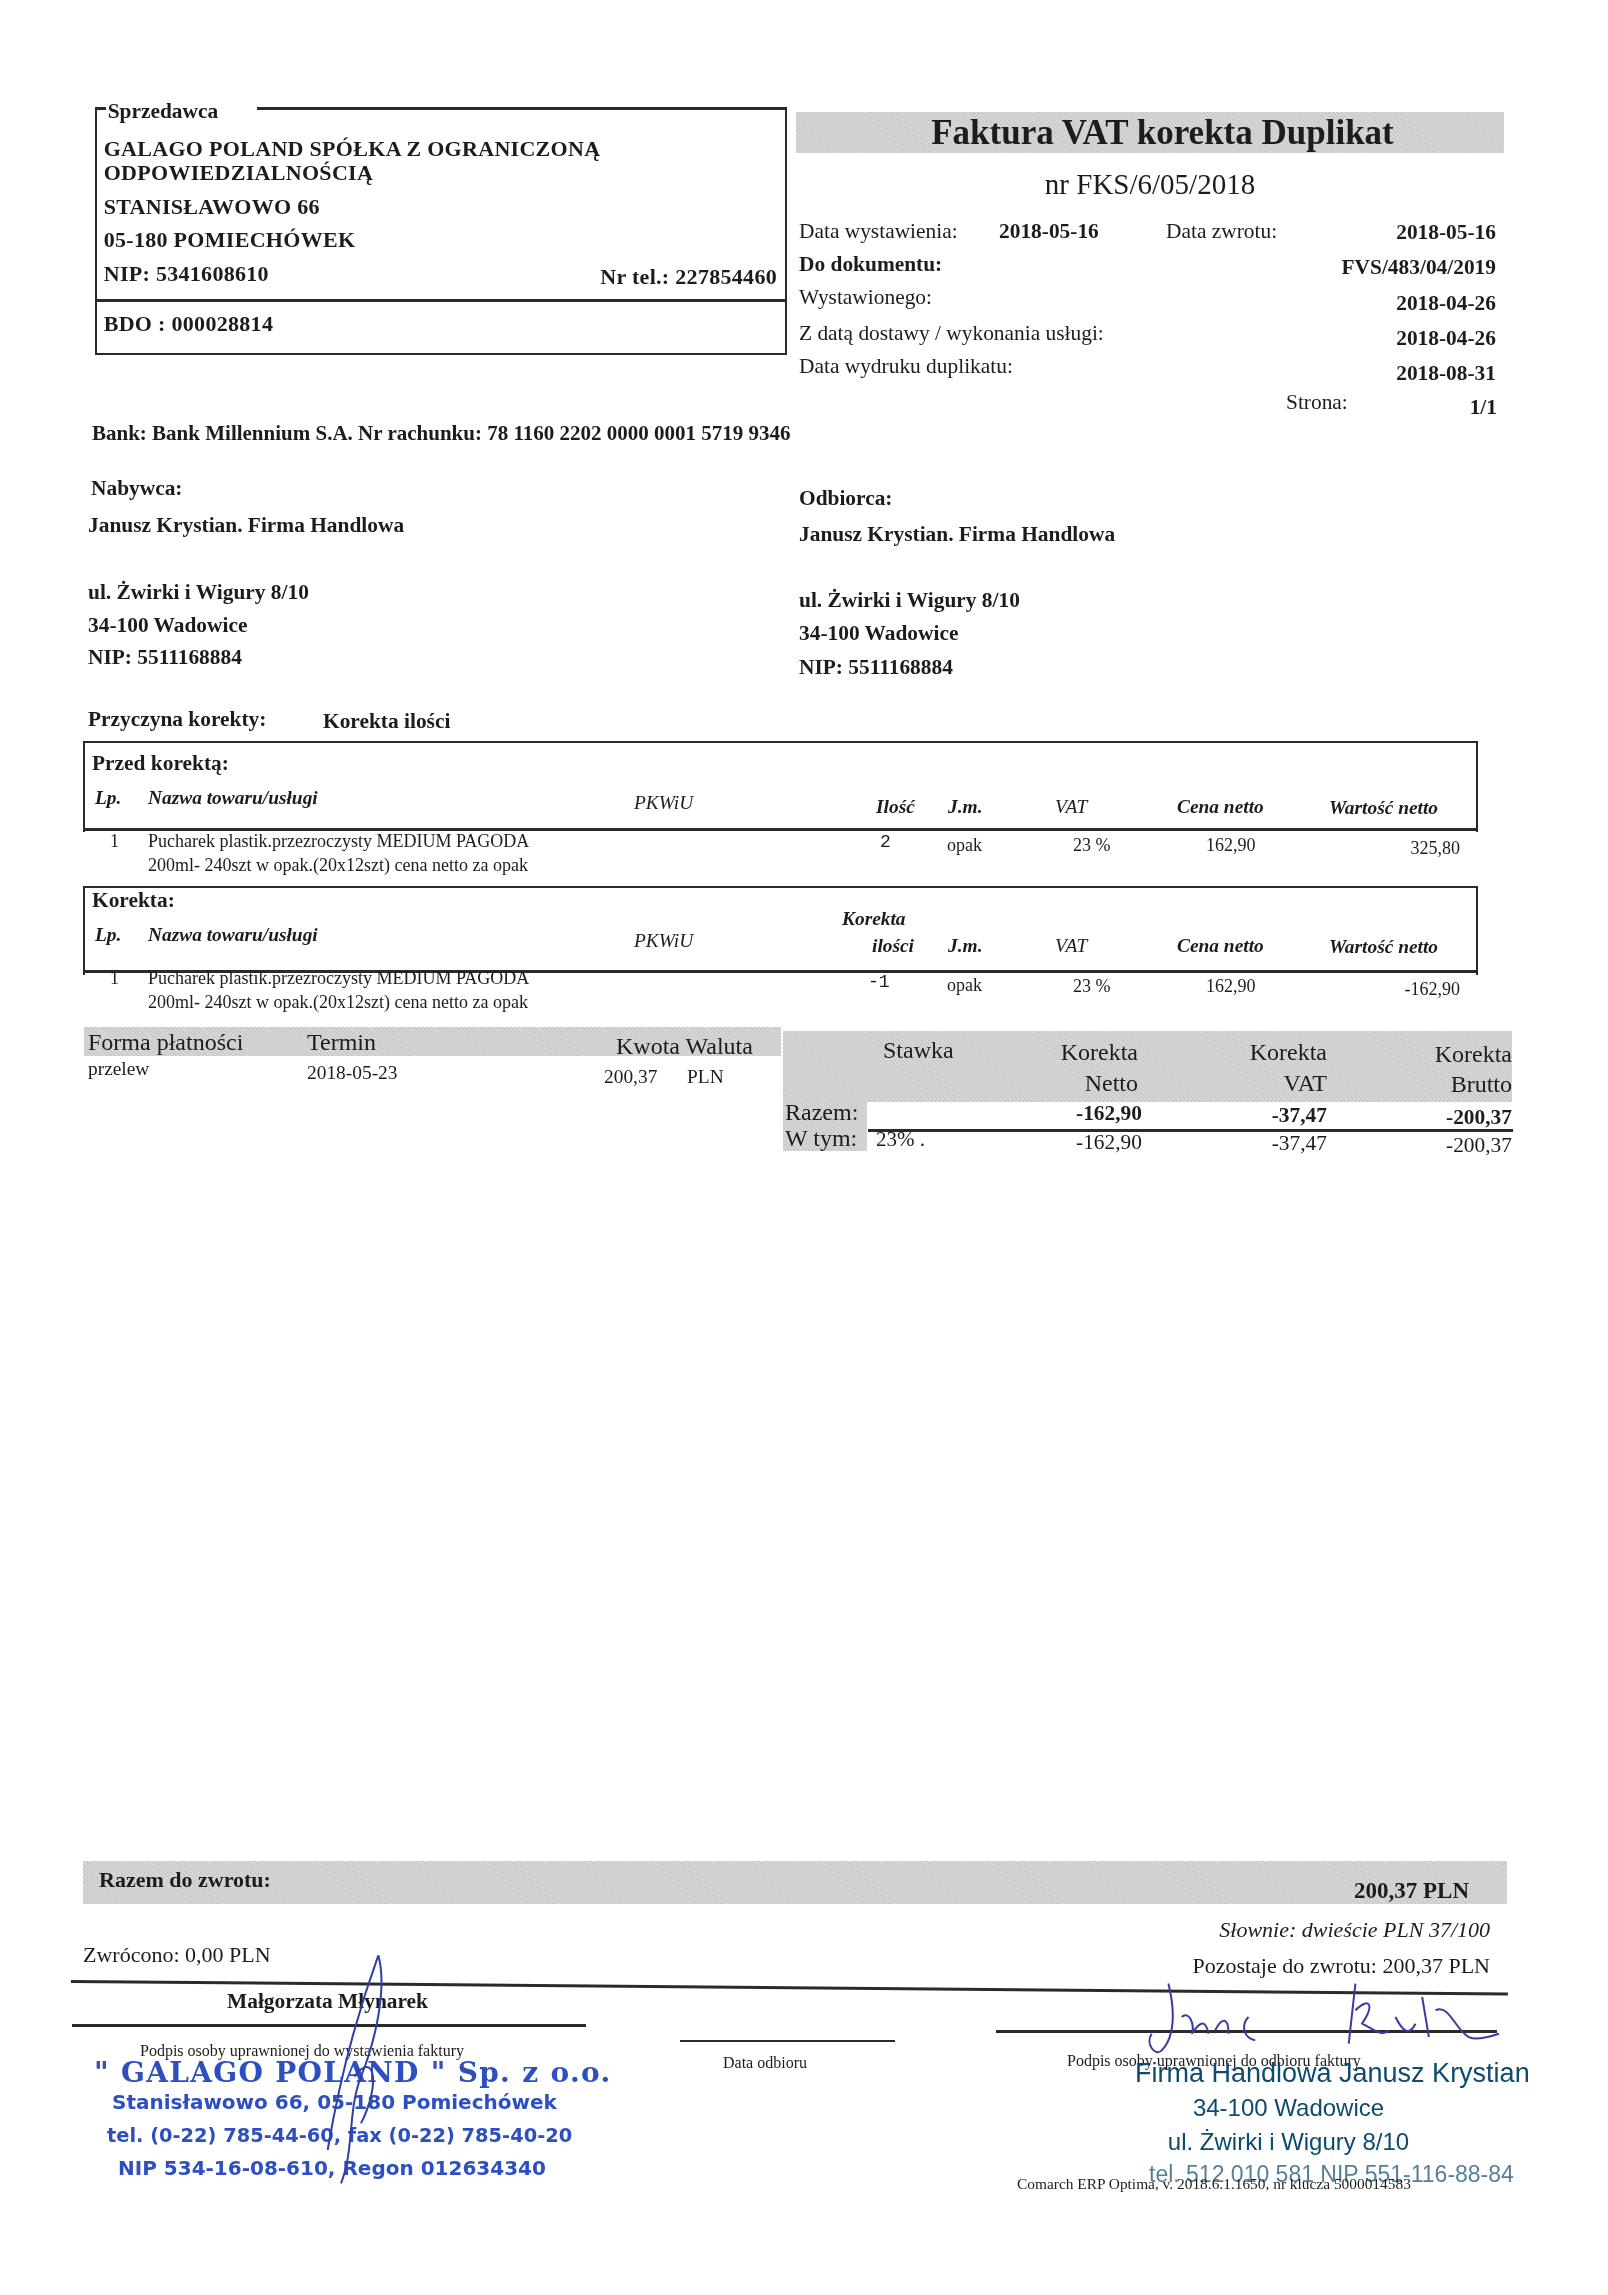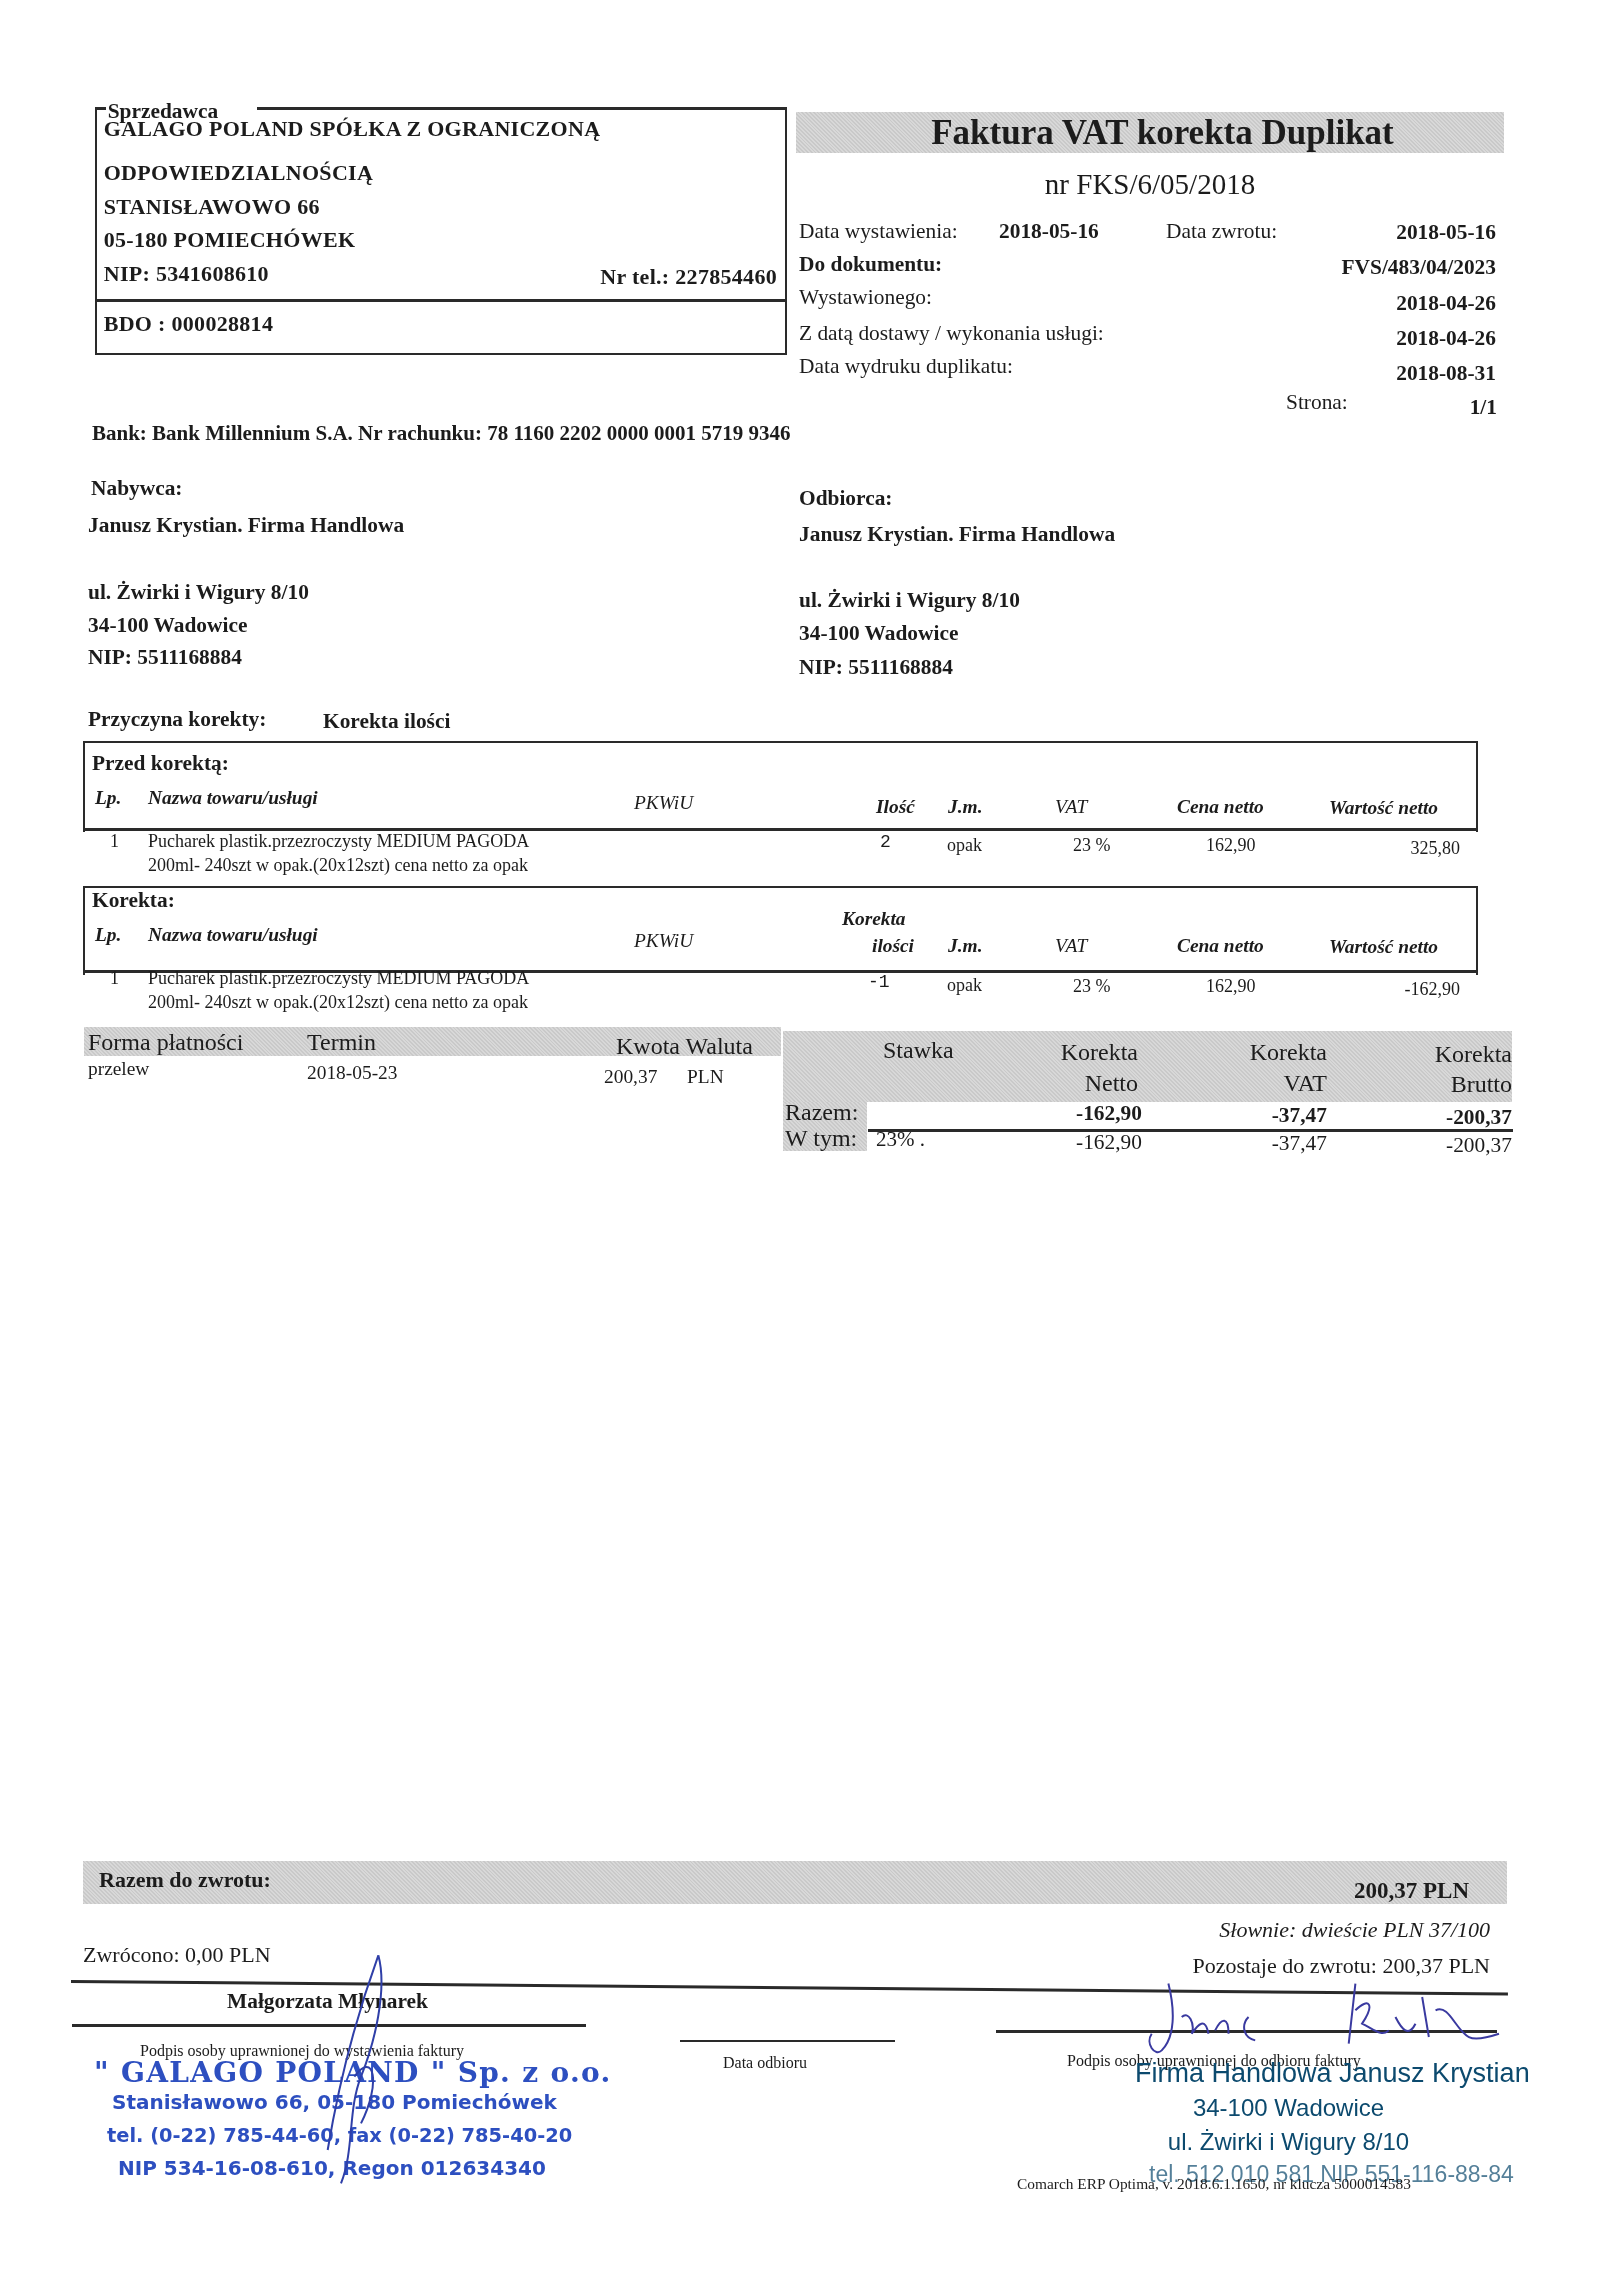--- a/index.html
+++ b/index.html
@@ -42,42 +42,42 @@
   .stamp { color:#2d4fc0; font-family:"DejaVu Sans","Liberation Sans",sans-serif; font-weight:bold; }
   .stamp-gray { color:#0c4a6e; font-family:"Liberation Sans","DejaVu Sans",sans-serif; }
 </style>
 </head>
 <body>
 
 <div id="seller-box" class="abs">
   <div class="corner"></div>
   <div class="topline"></div>
   <div class="lbl">Sprzedawca</div>
-  <div class="line" style="top:9px">GALAGO POLAND SPÓŁKA Z OGRANICZONĄ</div>
+  <div class="line" style="top:29px">GALAGO POLAND SPÓŁKA Z OGRANICZONĄ</div>
   <div class="line" style="top:53px">ODPOWIEDZIALNOŚCIĄ</div>
   <div class="line" style="top:87px">STANISŁAWOWO 66</div>
   <div class="line" style="top:120px">05-180 POMIECHÓWEK</div>
   <div class="line" style="top:154px">NIP: 5341608610</div>
   <div class="line" style="top:157px; left:auto; right:8px;">Nr tel.: 227854460</div>
   <div class="sep" style="top:192px"></div>
   <div class="line" style="top:204px">BDO : 000028814</div>
 </div>
 
 <div id="title-band" class="abs gray-band">
   <span>Faktura VAT korekta  Duplikat</span>
 </div>
 <div id="doc-number" class="abs">nr FKS/6/05/2018</div>
 
 <div class="abs meta" style="left:799px;top:219px">Data wystawienia:</div>
 <div class="abs meta-val" style="left:999px;top:219px">2018-05-16</div>
 <div class="abs meta" style="left:1166px;top:219px">Data zwrotu:</div>
 <div class="abs meta-val r" style="left:1269px;top:220px;width:227px">2018-05-16</div>
 
 <div class="abs meta-val" style="left:799px;top:252px">Do dokumentu:</div>
-<div class="abs meta-val r" style="left:1269px;top:255px;width:227px">FVS/483/04/2023</div>
+<div class="abs meta-val r" style="left:1269px;top:255px;width:227px">FVS/483/04/2019</div>
 
 <div class="abs meta" style="left:799px;top:285px">Wystawionego:</div>
 <div class="abs meta-val r" style="left:1269px;top:291px;width:227px">2018-04-26</div>
 
 <div class="abs meta" style="left:799px;top:321px">Z datą dostawy / wykonania usługi:</div>
 <div class="abs meta-val r" style="left:1269px;top:326px;width:227px">2018-04-26</div>
 
 <div class="abs meta" style="left:799px;top:354px">Data wydruku duplikatu:</div>
 <div class="abs meta-val r" style="left:1269px;top:361px;width:227px">2018-08-31</div>
 

